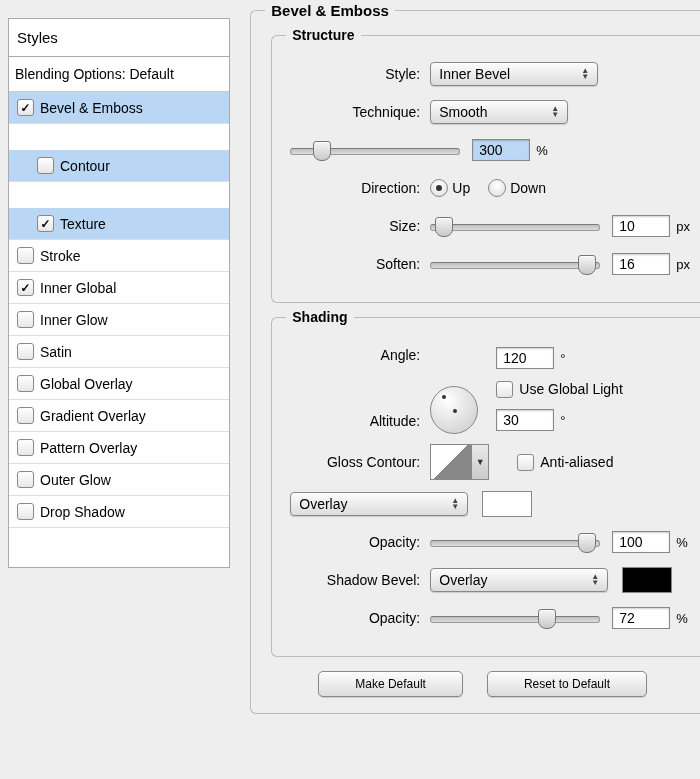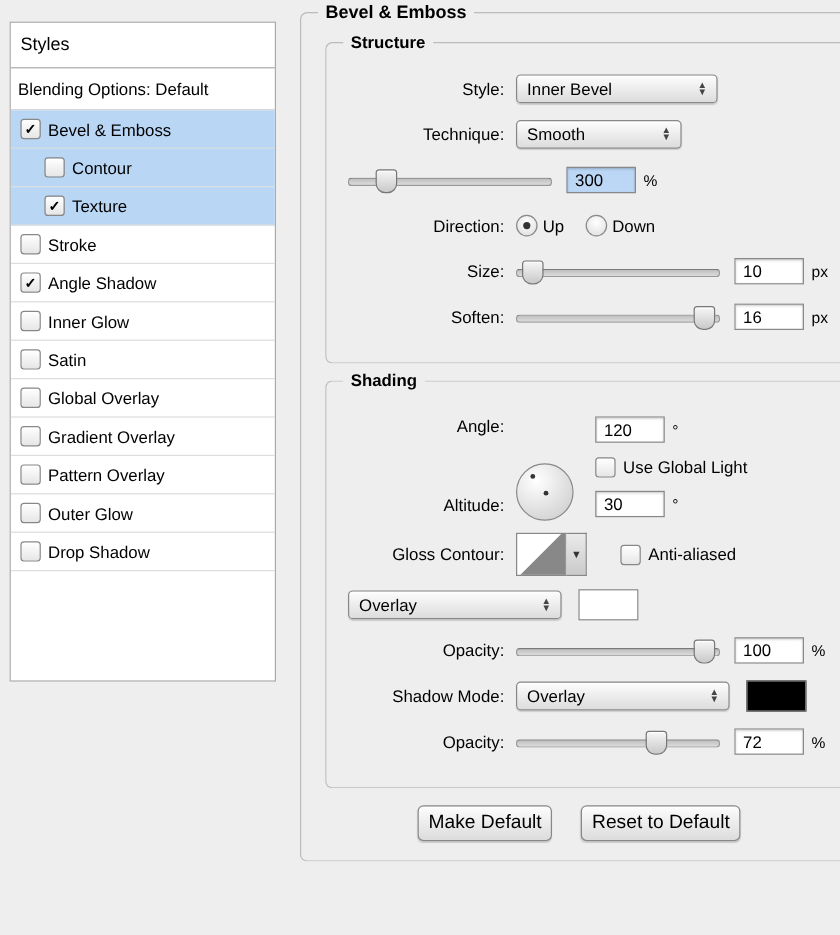--- a/index.html
+++ b/index.html
@@ -42,20 +42,21 @@
     padding: 7px 6px 7px 8px;
     border-bottom: 1px solid #ddd;
     display: flex;
     align-items: center;
     gap: 6px;
     font-size: 14px;
     cursor: default;
   }
   .sidebar-item.indent {
     padding-left: 28px;
+    margin-top: 26px;
   }
   .sidebar-item.selected {
     background: #b9d6f5;
   }
   .cb {
     width: 15px;
     height: 15px;
     border: 1px solid #888;
     border-radius: 3px;
     background: linear-gradient(#fff, #e6e6e6);
@@ -245,22 +246,22 @@
     display: inline-block;
   }
   .btn {
     display: inline-flex;
     align-items: center;
     justify-content: center;
     border: 1px solid #888;
     border-radius: 5px;
     background: linear-gradient(#fdfdfd, #dcdcdc);
     box-shadow: inset 0 1px 0 #fff, 0 1px 1px rgba(0,0,0,.15);
-    padding: 5px 8px;
-    font-size: 16px;
+    padding: 5px 36px;
+    font-size: 12px;
   }
   .btnrow {
     display: flex;
     gap: 24px;
     justify-content: center;
     margin: 6px 0 2px;
   }
 </style>
 </head>
 <body>
@@ -282,21 +283,21 @@
         <div class="sidebar-item selected indent">
           <span class="cb checked"></span>
           <span>Texture</span>
         </div>
         <div class="sidebar-item">
           <span class="cb"></span>
           <span>Stroke</span>
         </div>
         <div class="sidebar-item">
           <span class="cb checked"></span>
-          <span>Angle Shadow</span>
+          <span>Inner Global</span>
         </div>
         <div class="sidebar-item">
           <span class="cb"></span>
           <span>Inner Glow</span>
         </div>
         <div class="sidebar-item">
           <span class="cb"></span>
           <span>Satin</span>
         </div>
         <div class="sidebar-item">
@@ -447,21 +448,21 @@
           <div class="slider">
             <div class="track"></div>
               <div class="thumb" id="hop-thumb" style="left: 147.84px;"></div>
           </div>
           <div style="width:12px"></div>
           <input class="num" value="100" style="">
           <span class="unit">%</span>
         </div>
 
         <div class="row">
-          <div class="lab">Shadow Mode:</div>
+          <div class="lab">Shadow Bevel:</div>
           <div class="select" style="width:160px">
             <span>Overlay</span>
             <span class="arrows">
                 <span>▲</span>
                 <span>▼</span>
               </span>
           </div>
           <span style="width:14px"></span>
           <span class="swatch" id="scolor" style="background: rgb(0, 0, 0);"></span>
         </div>

